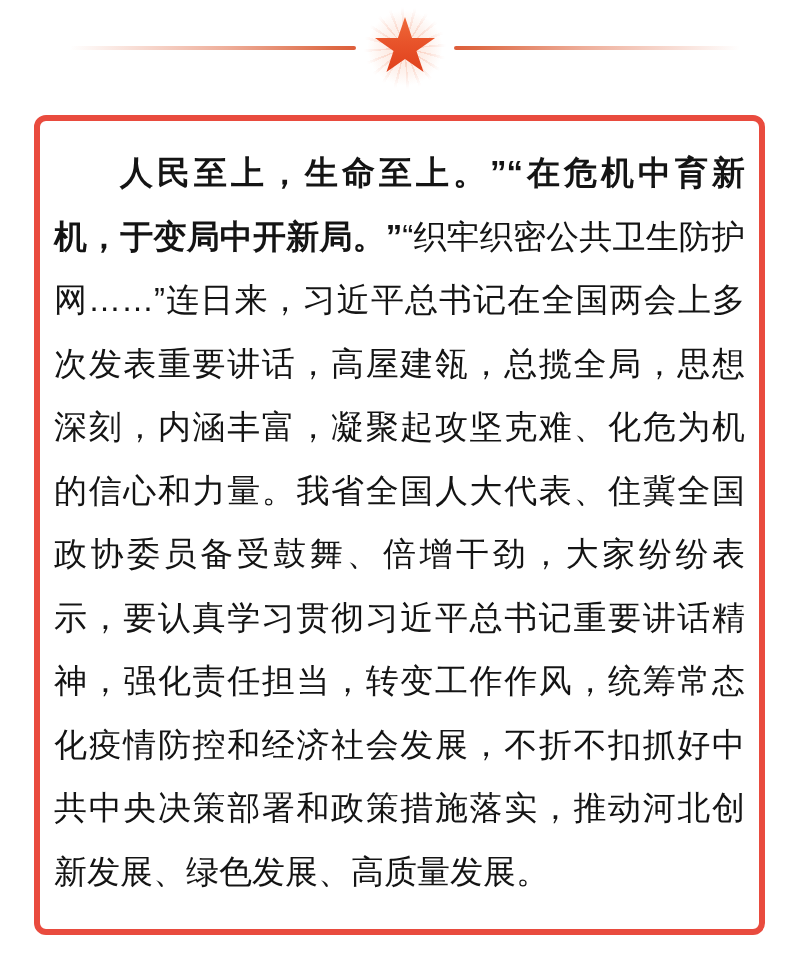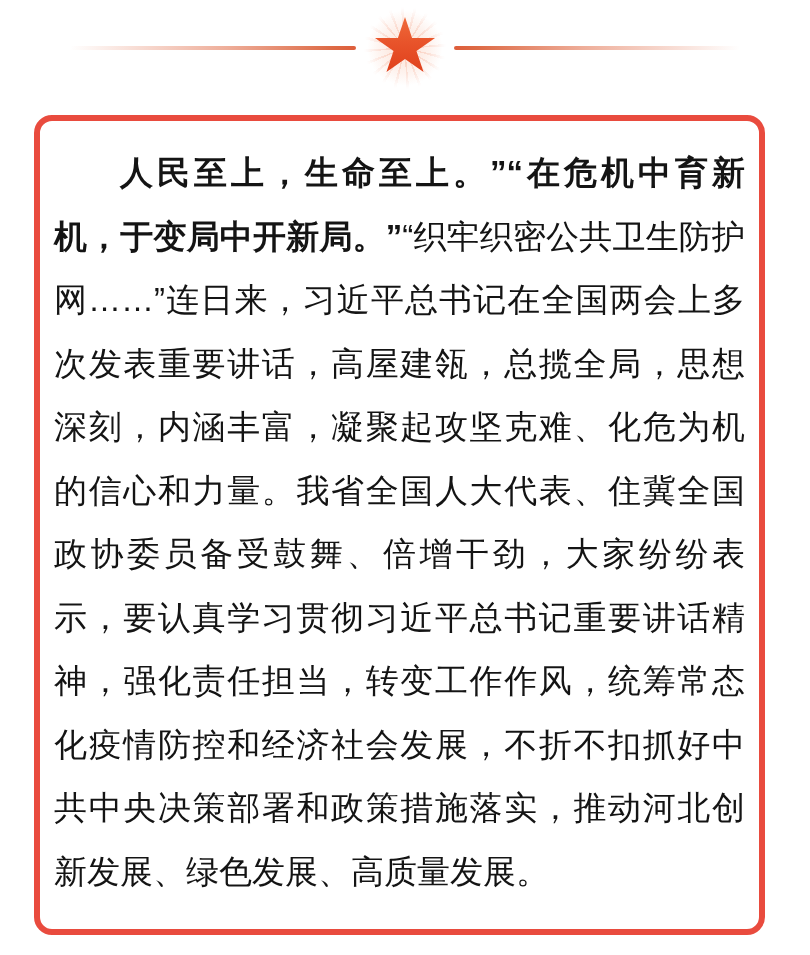--- a/index.html
+++ b/index.html
@@ -65,21 +65,21 @@
     clip-path: polygon(50% 0%, 61.8% 36.3%, 100% 36.3%, 69.1% 58.7%, 80.9% 95%, 50% 72.6%, 19.1% 95%, 30.9% 58.7%, 0% 36.3%, 38.2% 36.3%);
   }
 
   
   .card {
     box-sizing: border-box;
     width: 731px;
     min-height: 820px;
     margin: 19px 0 0 34px;
     border: 6px solid #e94b3e;
-    border-radius: 18px;
+    border-radius: 12px;
     background: #ffffff;
     padding: 20px 14px 24px 14px;
   }
   .card p {
     margin: 0;
     font-size: 33px;
     line-height: 63.5px;
     color: #141414;
     text-align: justify;
     text-indent: 2em;

